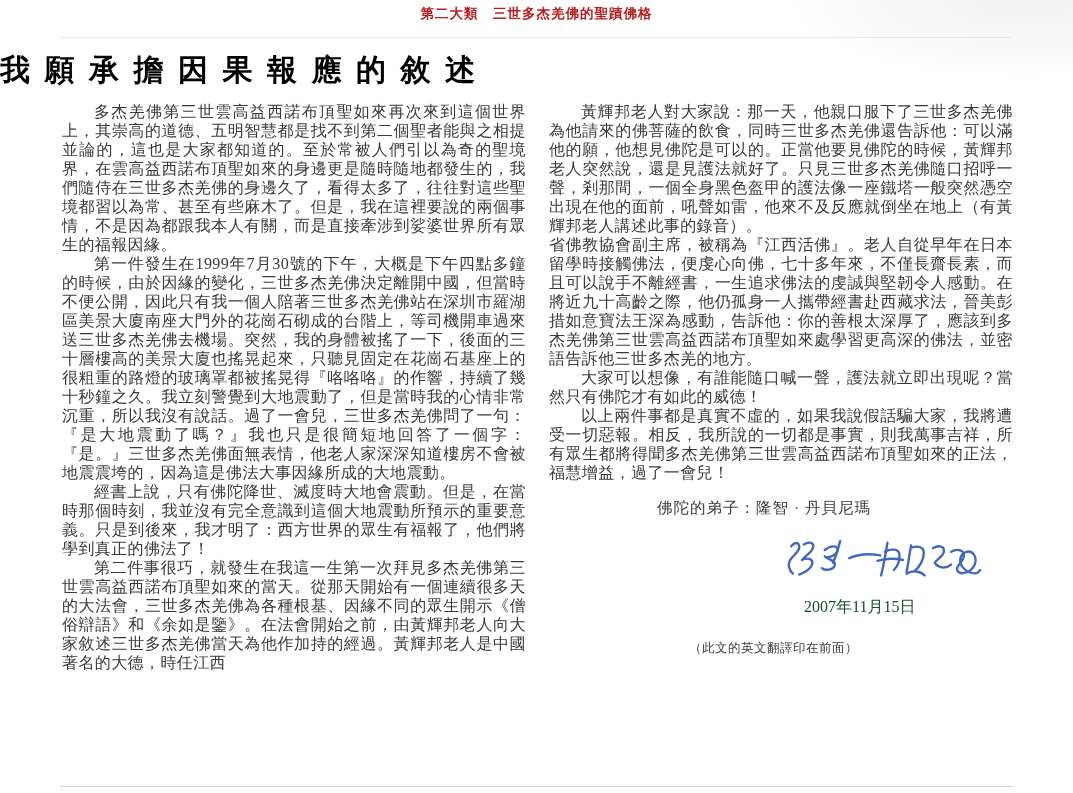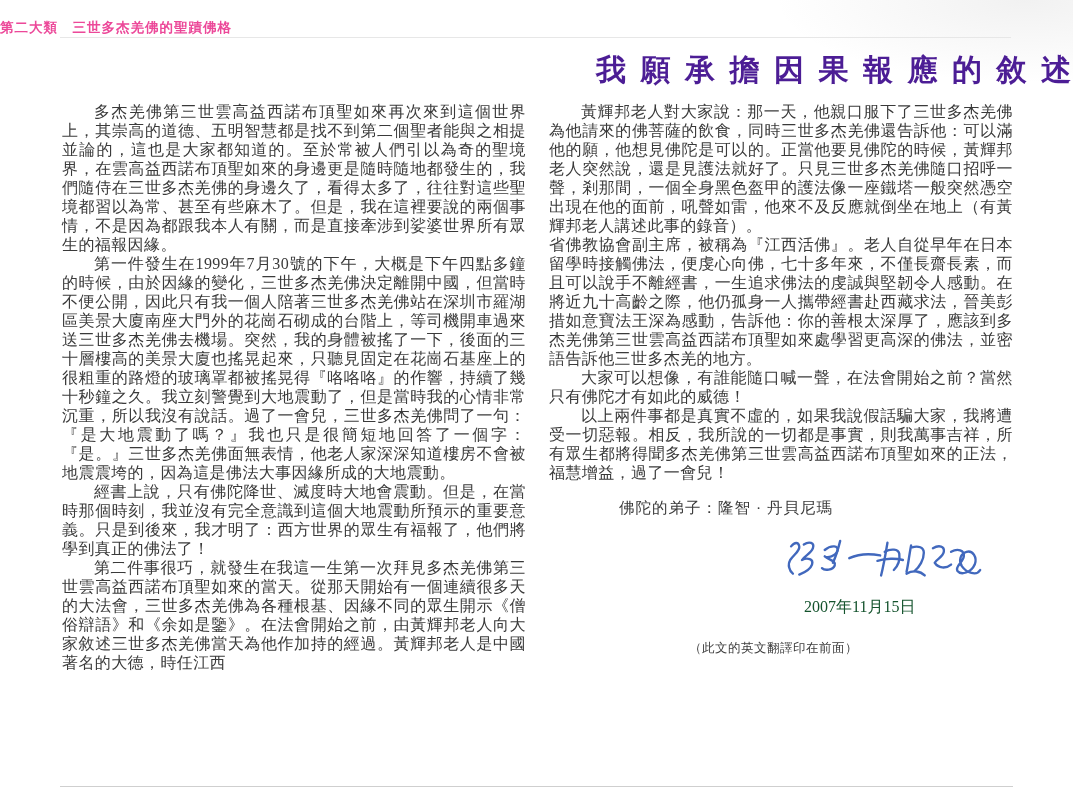--- a/index.html
+++ b/index.html
@@ -19,46 +19,46 @@
     position: absolute;
     top: 0;
     right: 0;
     width: 320px;
     height: 90px;
     background: radial-gradient(ellipse at 85% 0%, rgba(120,120,120,0.10), rgba(120,120,120,0.0) 65%);
     pointer-events: none;
   }
   .running-head {
     position: absolute;
-    top: 19px;
+    top: 5px;
     left: 0;
     right: 0;
-    text-align: left;
+    text-align: center;
     font-size: 13.5px;
     font-weight: bold;
-    color: #ec4899;
+    color: #b91c1c;
     letter-spacing: 1px;
   }
   .head-rule {
     position: absolute;
     top: 37px;
     left: 60px;
     right: 62px;
     border-top: 1px solid #e7e7e7;
   }
   .page-title {
     position: absolute;
     top: 50px;
     left: 0;
     right: 0;
     margin: 0;
-    text-align: right;
+    text-align: left;
     font-size: 30px;
     font-weight: bold;
-    color: #4c1d95;
+    color: #000000;
     letter-spacing: 2px;
     word-spacing: 3px;
   }
   .columns {
     position: absolute;
     top: 102px;
     left: 62px;
     display: flex;
     gap: 23px;
   }
@@ -70,21 +70,21 @@
     font-size: 16px;
     line-height: 19px;
     letter-spacing: 0.4px;
     color: #3a3a3a;
     text-align: justify;
     text-justify: inter-character;
   }
   .indent { text-indent: 2em; }
   .sig-block { margin-top: 16px; }
   .byline {
-    margin-left: 70px;
+    margin-left: 108px;
     font-size: 15.5px;
     color: #3a3a3a;
     letter-spacing: 1px;
   }
   .signature-svg {
     display: block;
     margin: 12px 0 0 233px;
     width: 200px;
     height: 58px;
   }
@@ -124,21 +124,21 @@
   <div class="columns">
     <div class="col">
       <p class="para indent">多杰羌佛第三世雲高益西諾布頂聖如來再次來到這個世界上，其崇高的道德、五明智慧都是找不到第二個聖者能與之相提並論的，這也是大家都知道的。至於常被人們引以為奇的聖境界，在雲高益西諾布頂聖如來的身邊更是隨時隨地都發生的，我們隨侍在三世多杰羌佛的身邊久了，看得太多了，往往對這些聖境都習以為常、甚至有些麻木了。但是，我在這裡要說的兩個事情，不是因為都跟我本人有關，而是直接牽涉到娑婆世界所有眾生的福報因緣。</p>
       <p class="para indent">第一件發生在1999年7月30號的下午，大概是下午四點多鐘的時候，由於因緣的變化，三世多杰羌佛決定離開中國，但當時不便公開，因此只有我一個人陪著三世多杰羌佛站在深圳市羅湖區美景大廈南座大門外的花崗石砌成的台階上，等司機開車過來送三世多杰羌佛去機場。突然，我的身體被搖了一下，後面的三十層樓高的美景大廈也搖晃起來，只聽見固定在花崗石基座上的很粗重的路燈的玻璃罩都被搖晃得『咯咯咯』的作響，持續了幾十秒鐘之久。我立刻警覺到大地震動了，但是當時我的心情非常沉重，所以我沒有說話。過了一會兒，三世多杰羌佛問了一句：『是大地震動了嗎？』我也只是很簡短地回答了一個字：『是。』三世多杰羌佛面無表情，他老人家深深知道樓房不會被地震震垮的，因為這是佛法大事因緣所成的大地震動。</p>
       <p class="para indent">經書上說，只有佛陀降世、滅度時大地會震動。但是，在當時那個時刻，我並沒有完全意識到這個大地震動所預示的重要意義。只是到後來，我才明了：西方世界的眾生有福報了，他們將學到真正的佛法了！</p>
       <p class="para indent">第二件事很巧，就發生在我這一生第一次拜見多杰羌佛第三世雲高益西諾布頂聖如來的當天。從那天開始有一個連續很多天的大法會，三世多杰羌佛為各種根基、因緣不同的眾生開示《僧俗辯語》和《余如是鑒》。在法會開始之前，由黃輝邦老人向大家敘述三世多杰羌佛當天為他作加持的經過。黃輝邦老人是中國著名的大德，時任江西</p>
     </div>
     <div class="col">
       <p class="para indent">黃輝邦老人對大家說：那一天，他親口服下了三世多杰羌佛為他請來的佛菩薩的飲食，同時三世多杰羌佛還告訴他：可以滿他的願，他想見佛陀是可以的。正當他要見佛陀的時候，黃輝邦老人突然說，還是見護法就好了。只見三世多杰羌佛隨口招呼一聲，剎那間，一個全身黑色盔甲的護法像一座鐵塔一般突然憑空出現在他的面前，吼聲如雷，他來不及反應就倒坐在地上（有黃輝邦老人講述此事的錄音）。</p>
       <p class="para">省佛教協會副主席，被稱為『江西活佛』。老人自從早年在日本留學時接觸佛法，便虔心向佛，七十多年來，不僅長齋長素，而且可以說手不離經書，一生追求佛法的虔誠與堅韌令人感動。在將近九十高齡之際，他仍孤身一人攜帶經書赴西藏求法，晉美彭措如意寶法王深為感動，告訴他：你的善根太深厚了，應該到多杰羌佛第三世雲高益西諾布頂聖如來處學習更高深的佛法，並密語告訴他三世多杰羌的地方。</p>
-      <p class="para indent">大家可以想像，有誰能隨口喊一聲，在法會開始之前？當然只有佛陀才有如此的威德！</p>
+      <p class="para indent">大家可以想像，有誰能隨口喊一聲，護法就立即出現呢？當然只有佛陀才有如此的威德！</p>
       <p class="para indent">以上兩件事都是真實不虛的，如果我說假話騙大家，我將遭受一切惡報。相反，我所說的一切都是事實，則我萬事吉祥，所有眾生都將得聞多杰羌佛第三世雲高益西諾布頂聖如來的正法，福慧增益，過了一會兒！</p>
 
       <div class="sig-block">
         <div class="byline">佛陀的弟子：隆智 · 丹貝尼瑪</div>
 
         <svg class="signature-svg" viewBox="0 0 220 62" xmlns="http://www.w3.org/2000/svg">
           <g fill="none" stroke="#4168bd" stroke-width="2.6" stroke-linecap="round" stroke-linejoin="round">
             <path d="M10 16 C14 11 18 11 19 16 C20 21 13 25 9 31 C6 36 8 43 12 46"></path>
             <path d="M24 14 C30 10 36 12 34 18 C32 24 25 26 22 31 C28 28 35 30 33 36 C31 42 24 45 19 47"></path>
             <path d="M47 20 C54 14 63 15 61 21 C59 27 50 29 47 27 C52 31 60 32 58 37 C56 42 47 43 44 40"></path>

